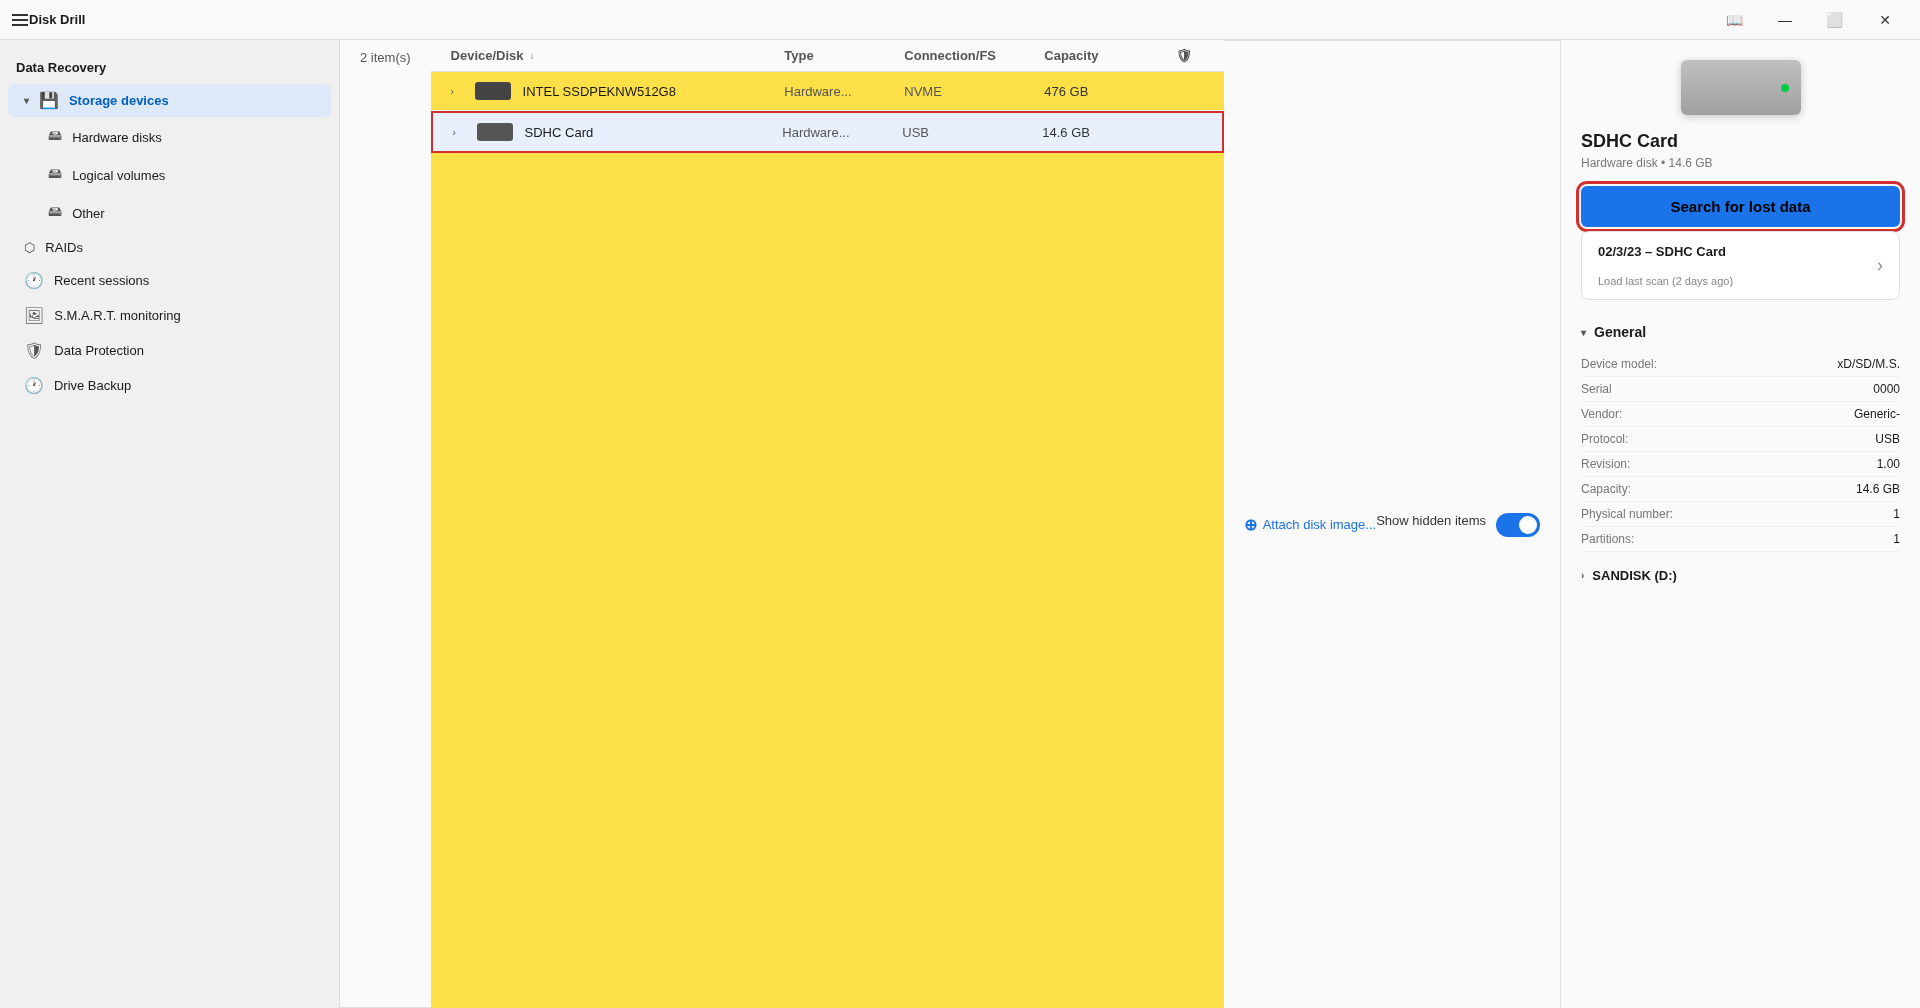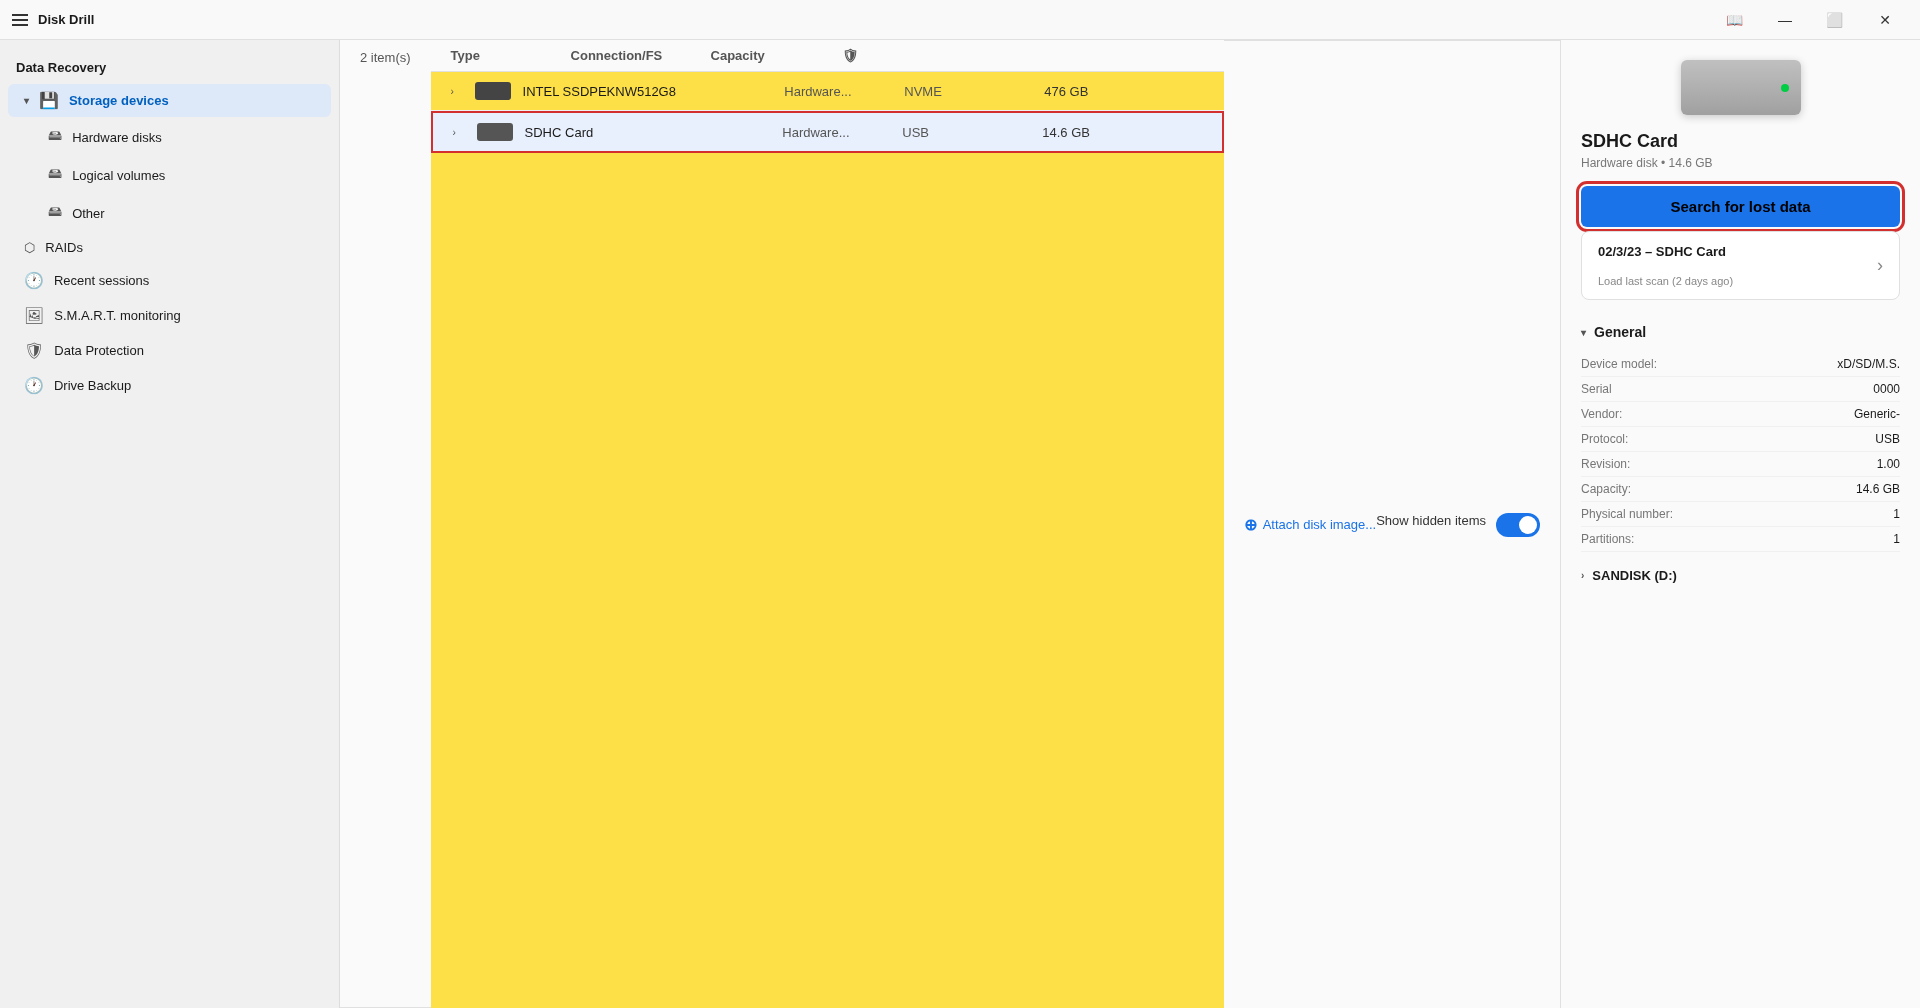--- a/index.html
+++ b/index.html
@@ -8,21 +8,21 @@
     
     .title-bar {
       height: 40px;
       background: #f9f9f9;
       display: flex;
       align-items: center;
       padding: 0 12px;
       border-bottom: 1px solid #e0e0e0;
       flex-shrink: 0;
     }
-    .title-bar-left { display: flex; align-items: center; gap: 10px; }
+    .title-bar-left { display: flex; align-items: center; gap: 1px; }
     .hamburger-icon { display: flex; flex-direction: column; gap: 3px; cursor: pointer; }
     .hamburger-icon span { width: 16px; height: 2px; background: #333; display: block; }
     .app-title { font-weight: 600; font-size: 13px; color: #1a1a1a; }
     .title-bar-right { margin-left: auto; display: flex; align-items: center; gap: 4px; }
     .title-btn {
       width: 46px; height: 32px; border: none; background: transparent;
       cursor: pointer; display: flex; align-items: center; justify-content: center;
       font-size: 14px; color: #333; border-radius: 4px;
     }
 
@@ -376,20 +376,24 @@
 
   <div class="content-area">
 
     <div class="content-header">
       <span>2 item(s)</span>
     </div>
 
     <div class="device-table">
 
       <div class="table-header">
+        <div class="col-device">
+          <span>Device/Disk</span>
+          <span class="sort-icon">↓</span>
+        </div>
         <div class="col-type">
           <span>Type</span>
         </div>
         <div class="col-connection">
           <span>Connection/FS</span>
         </div>
         <div class="col-capacity">
           <span>Capacity</span>
         </div>
         <div class="col-action">

